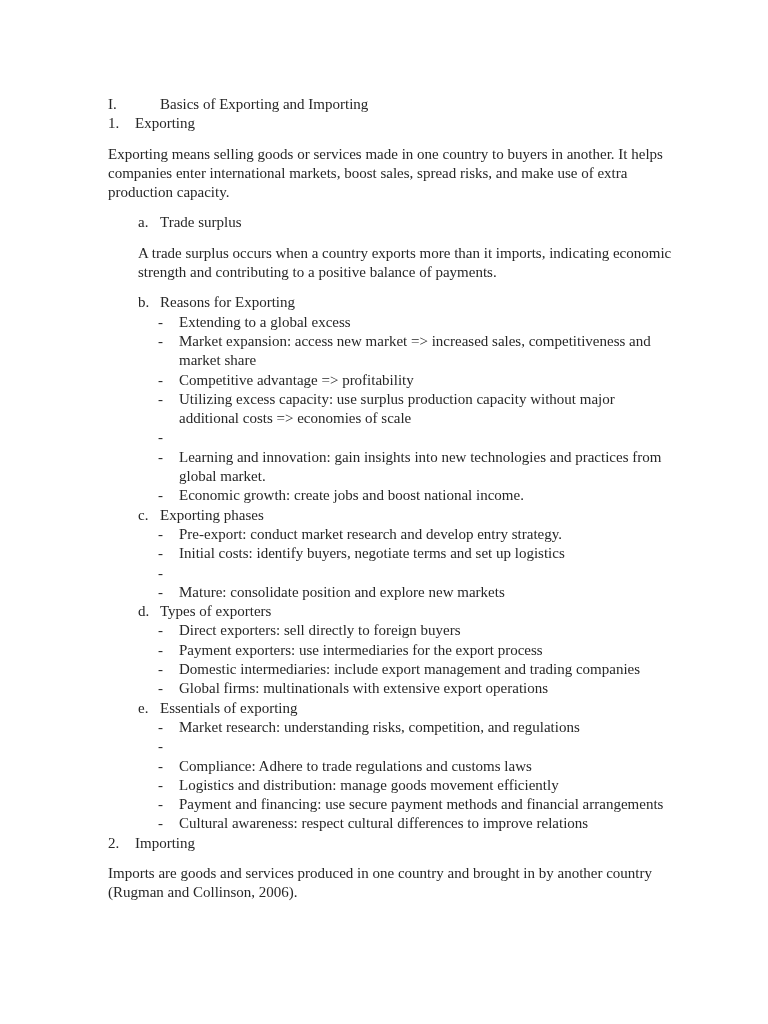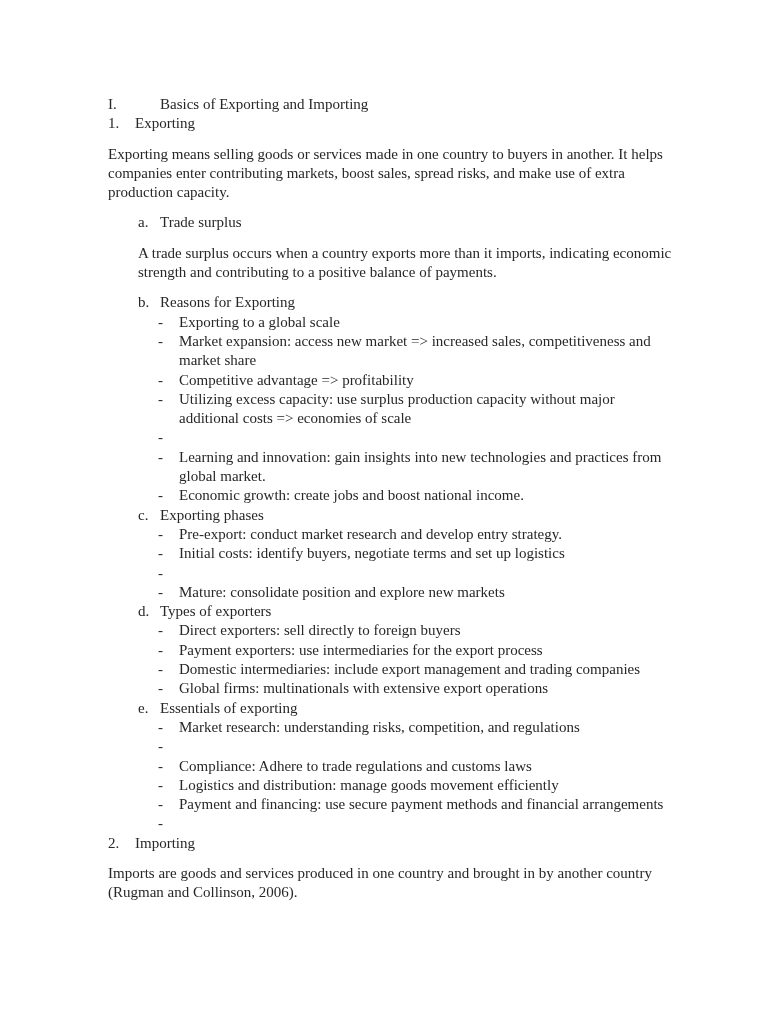--- a/index.html
+++ b/index.html
@@ -48,42 +48,42 @@
     <span class="line">Basics of Exporting and Importing</span>
   </div>
 
   <div class="row num-row mb">
     <span class="marker">1.</span>
     <span class="line">Exporting</span>
   </div>
 
   <div class="mb">
     <div class="line">Exporting means selling goods or services made in one country to buyers in another. It helps</div>
-    <div class="line">companies enter contributing markets, boost sales, spread risks, and make use of extra</div>
+    <div class="line">companies enter international markets, boost sales, spread risks, and make use of extra</div>
     <div class="line">production capacity.</div>
   </div>
 
   <div class="row letter-row mb">
     <span class="marker">a.</span>
     <span class="line">Trade surplus</span>
   </div>
 
   <div class="mb letter-row">
     <div class="line">A trade surplus occurs when a country exports more than it imports, indicating economic</div>
     <div class="line">strength and contributing to a positive balance of payments.</div>
   </div>
 
   <div class="row letter-row">
     <span class="marker">b.</span>
     <span class="line">Reasons for Exporting</span>
   </div>
   <div>
     <div class="row bullet-row">
         <span class="marker">-</span>
-        <span class="line">Exporting to a global scale</span>
+        <span class="line">Extending to a global excess</span>
       </div>
     <div class="row bullet-row">
         <span class="marker">-</span>
         <span class="line">Market expansion: access new market =&gt; increased sales, competitiveness and</span>
       </div>
     <div class="row bullet-row">
         <span class="marker"></span>
         <span class="line">market share</span>
       </div>
     <div class="row bullet-row">
@@ -179,20 +179,21 @@
     <div class="row bullet-row">
         <span class="marker">-</span>
         <span class="line">Logistics and distribution: manage goods movement efficiently</span>
       </div>
     <div class="row bullet-row">
         <span class="marker">-</span>
         <span class="line">Payment and financing: use secure payment methods and financial arrangements</span>
       </div>
     <div class="row bullet-row">
         <span class="marker">-</span>
+        <span class="line">Cultural awareness: respect cultural differences to improve relations</span>
       </div>
   </div>
 
   <div class="row num-row mb">
     <span class="marker">2.</span>
     <span class="line">Importing</span>
   </div>
 
   <div>
     <div class="line">Imports are goods and services produced in one country and brought in by another country</div>

